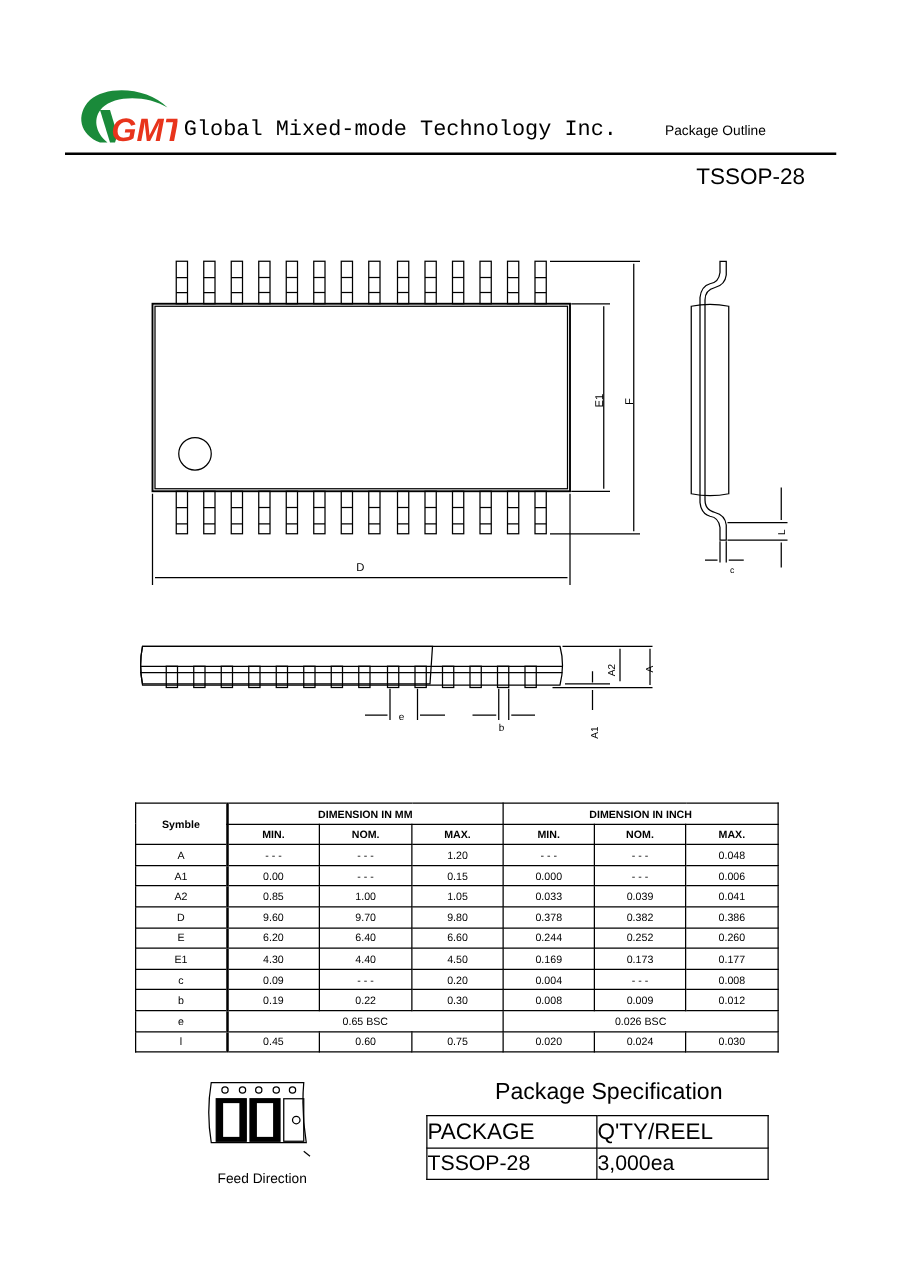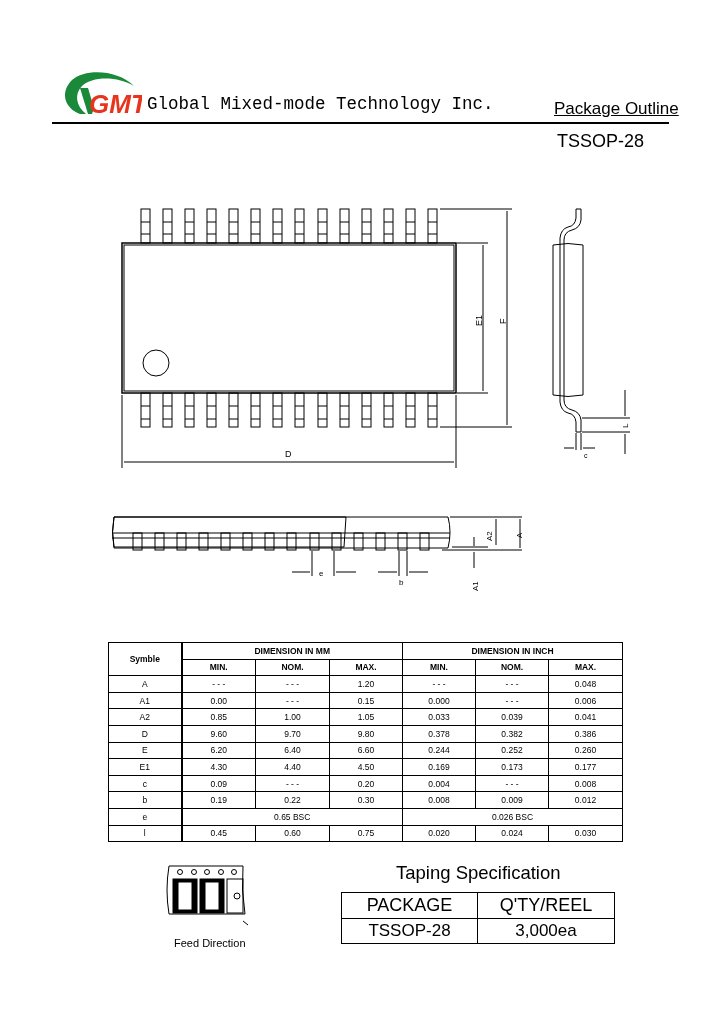--- a/index.html
+++ b/index.html
@@ -1,31 +1,31 @@
 <!DOCTYPE html>
 <html><head>
 <meta charset="utf-8">
 <style>
   html, body { margin:0; padding:0; background:#ffffff; }
   body { width:720px; height:1012px; position:relative; overflow:hidden;
          font-family:"Liberation Sans", sans-serif; color:#000; }
   .abs { position:absolute; }
   #logo { left:58px; top:68px; width:84px; height:48px; }
   #company { left:147px; top:94px; font-size:17.5px; letter-spacing:0px; white-space:nowrap;font-family:Liberation Mono, monospace; }
-  #pkg-outline { left:554px; top:99px; font-size:17px; white-space:nowrap;text-decoration:underline; }
+  #pkg-outline { left:532px; top:99px; font-size:11px; white-space:nowrap; }
   #rule { left:52px; top:122px; width:617px; height:2px; background:#000; }
   #pkg-name { left:557px; top:131px; font-size:18px; white-space:nowrap; }
   svg text { font-family:"Liberation Sans", sans-serif; }
   #dim-table { left:108px; top:642px; border-collapse:collapse; font-size:8.5px; }
   #dim-table td { border:1px solid #000; text-align:center; padding:0; height:15.6px; }
   #dim-table .hdr { font-weight:bold;margin-left:36px; }
   #dim-table td.sym { border-right:2px solid #000; }
   #taping-title { left:396px; top:862px; font-size:18.5px; white-space:nowrap; }
   #taping-table { left:341px; top:892px; border-collapse:collapse; font-size:17px; }
-  #taping-table td { border:1px solid #000; text-align:center; padding:0; height:24px; }
+  #taping-table td { border:1px solid #000; padding:0; height:24px; }
   #taping-table tr:first-child td { height:25px; font-size:18px; }
   #feed-label { left:174px; top:937px; font-size:11px; white-space:nowrap; }
 </style>
 </head>
 <body>
 
 <svg id="logo" class="abs" viewBox="0 0 84 48" width="84" height="48">
   <path d="M22 46 C6 40 2 24 14 12 C28 0 60 2 76 18 C60 8 34 8 24 18 C16 26 18 38 28 46 Z" fill="#1a8a3a"></path>
   <polygon points="22,20 30,20 36,40 34,46 30,46" fill="#1a8a3a"></polygon>
   <text x="31" y="45" font-size="26" font-weight="bold" font-style="italic" fill="#e8341c">GMT</text>
@@ -325,21 +325,21 @@
   <rect x="8" y="17" width="24" height="34" fill="#000"></rect>
   <rect x="13" y="20" width="14" height="28" fill="#fff"></rect>
   <rect x="35" y="17" width="24" height="34" fill="#000"></rect>
   <rect x="40" y="20" width="14" height="28" fill="#fff"></rect>
   <rect x="62" y="17" width="16" height="34"></rect>
   <circle cx="72" cy="34" r="3"></circle>
   <line x1="83" y1="63" x2="78" y2="59"></line>
 </svg>
 <div id="feed-label" class="abs">Feed Direction</div>
 
-<div id="taping-title" class="abs">Taping Specification</div>
+<div id="taping-title" class="abs">Package Specification</div>
 <table id="taping-table" class="abs">
   <colgroup>
       <col style="width:136px">
       <col style="width:137px">
     </colgroup>
   <tbody>
       <tr>
     <td>PACKAGE</td>
     <td>Q'TY/REEL</td>
   </tr>

